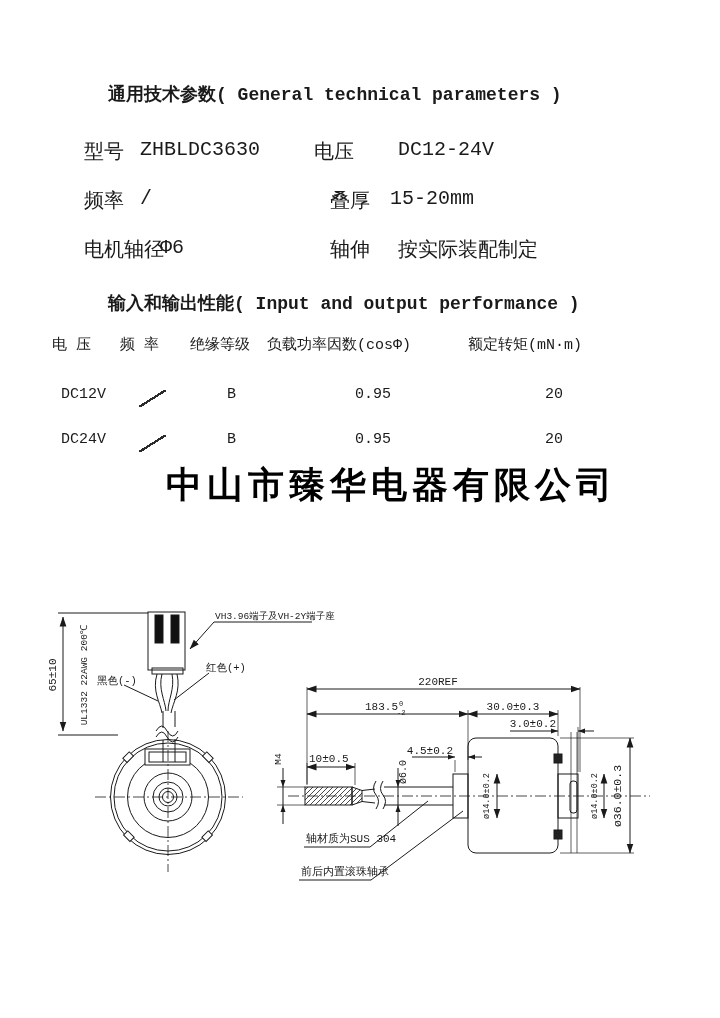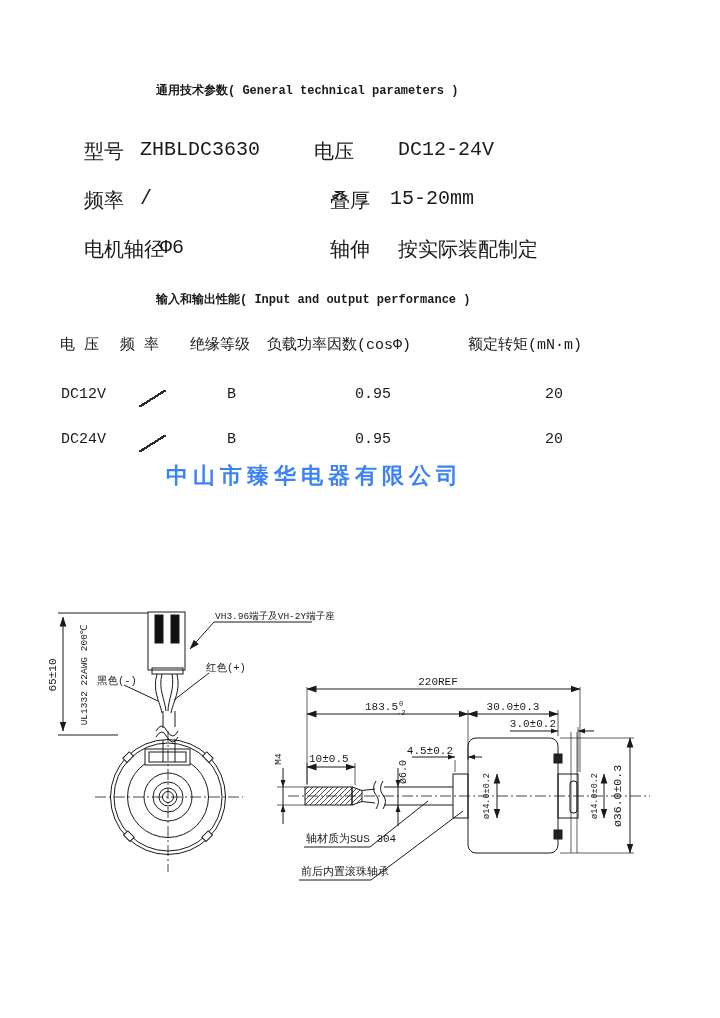--- a/index.html
+++ b/index.html
@@ -1,24 +1,24 @@
 <!DOCTYPE html>
 <html><head>
 <meta charset="utf-8">
 <style>
   html,body{margin:0;padding:0;background:#fff;}
   .page{position:relative;width:720px;height:1018px;background:#ffffff;overflow:hidden;
         font-family:"Liberation Mono","DejaVu Sans Mono",monospace;color:#1a1a1a;}
   .t{position:absolute;white-space:pre;}
-  .sec{font-size:12px;font-weight:bold;margin-left:48px;}
+  .sec{font-size:18px;font-weight:bold;}
   .param{font-size:20px;}
   .hdr{font-size:15px;}
   .cell{font-size:15px;}
-  .wm{position:absolute;left:166px;top:461px;font-size:22px;letter-spacing:5px;
-      color:#3b82f6;font-weight:bold;white-space:pre;}
+  .wm{position:absolute;left:166px;top:461px;font-size:36px;letter-spacing:5px;
+      color:#000000;font-weight:bold;white-space:pre;}
   .diag{position:absolute;width:27px;height:17px;
         background:linear-gradient(to bottom right,transparent 46%,#2a2a2a 46%,#2a2a2a 54%,transparent 54%);}
   svg{position:absolute;left:0;top:0;}
   svg text{font-family:"Liberation Mono","DejaVu Sans Mono",monospace;fill:#1a1a1a;}
 </style>
 </head>
 <body>
 
 <div class="page">
 
@@ -201,21 +201,21 @@
   <div class="t param" style="left:330px;top:187px;">叠厚</div>
   <div class="t param" style="left:390px;top:187px;">15-20mm</div>
 
   <div class="t param" style="left:84px;top:236px;">电机轴径</div>
   <div class="t param" style="left:160px;top:236px;">Φ6</div>
   <div class="t param" style="left:330px;top:236px;">轴伸</div>
   <div class="t param" style="left:398px;top:236px;">按实际装配制定</div>
 
   <div class="t sec" style="left:108px;top:291px;">输入和输出性能( Input and output performance )</div>
 
-  <div class="t hdr" style="left:60px;top:335px;">电 压</div>
+  <div class="t hdr" style="left:52px;top:335px;">电 压</div>
   <div class="t hdr" style="left:120px;top:335px;">频 率</div>
   <div class="t hdr" style="left:190px;top:335px;">绝缘等级</div>
   <div class="t hdr" style="left:267px;top:335px;">负载功率因数(cosΦ)</div>
   <div class="t hdr" style="left:468px;top:335px;">额定转矩(mN·m)</div>
 
   <div class="t cell" style="left:61px;top:386px;">DC12V</div>
   <div class="diag" style="left:139px;top:390px;"></div>
   <div class="t cell" style="left:227px;top:386px;">B</div>
   <div class="t cell" style="left:355px;top:386px;">0.95</div>
   <div class="t cell" style="left:545px;top:386px;">20</div>

